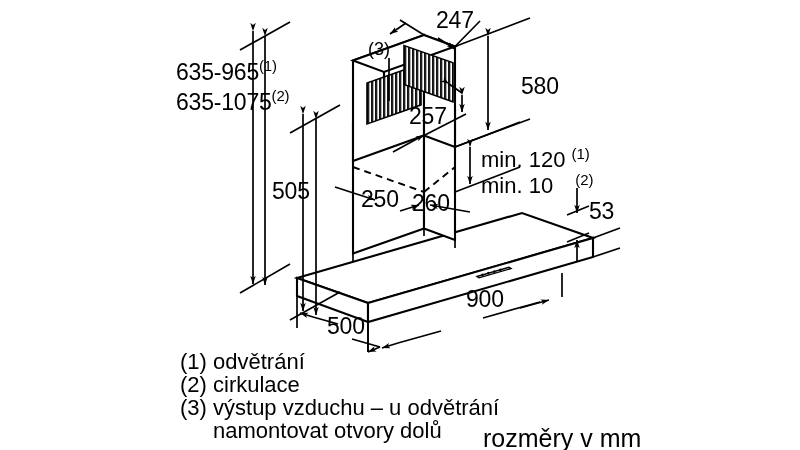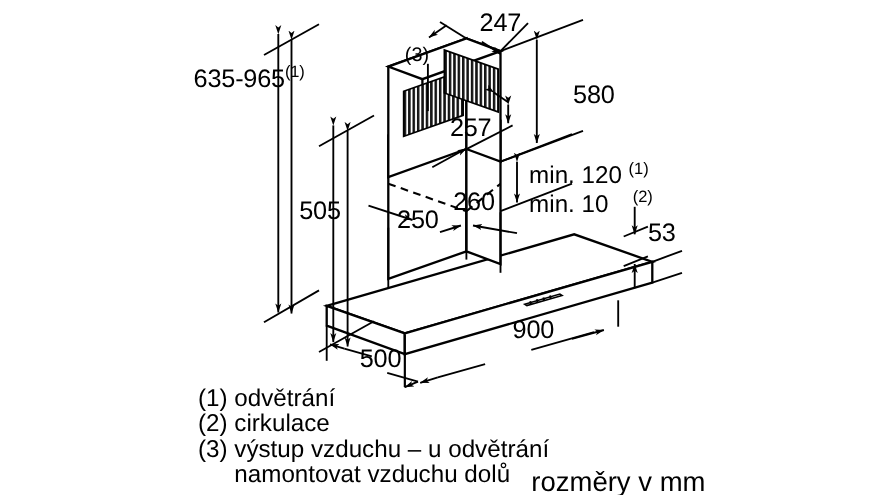--- a/index.html
+++ b/index.html
@@ -192,26 +192,27 @@
 
     <g stroke="#000" stroke-width="1.7" fill="none">
       <line x1="265" y1="36" x2="265" y2="285" marker-start="url(#arrHead)" marker-end="url(#arrHead)"></line>
       <line x1="316" y1="119" x2="316" y2="315" marker-start="url(#arrHead)" marker-end="url(#arrHead)"></line>
     </g>
 
   </svg>
 
   <div class="lbl dim" style="left:176px; top:58px;"><span>635-965</span><span class="sup">(1)</span></div>
 
+  <div class="lbl dim" style="left:176px; top:88px;"><span>635-1075</span><span class="sup">(2)</span></div>
 
   <div class="lbl dim" style="left:272px; top:180px;">505</div>
 
   <div class="lbl dim" style="left:361px; top:188px;">250</div>
 
-  <div class="lbl dim" style="left:412px; top:172px;text-align:right;">260</div>
+  <div class="lbl dim" style="left:412px; top:192px;text-align:right;">260</div>
 
   <div class="lbl dim" style="left:409px; top:105px;">257</div>
 
   <div class="lbl dim" style="left:436px; top:9px;">247</div>
 
   <div class="lbl dim" style="left:521px; top:75px;">580</div>
 
   <div class="lbl dim-small" style="left:481px; top:146px;"><span>min. 120</span><span class="sup" style="margin-left:6px;">(1)</span></div>
 
   <div class="lbl dim-small" style="left:481px; top:172px;"><span>min. 10</span><span class="sup" style="margin-left:22px;">(2)</span></div>
@@ -223,17 +224,17 @@
   <div class="lbl dim" style="left:327px; top:315px;">500</div>
 
   <div class="lbl tag" style="left:368px; top:40px;">(3)</div>
 
   <div class="legend-line" style="left:180px; top:349px;"><span>(1)</span> <span>odvětrání</span></div>
 
   <div class="legend-line" style="left:180px; top:372px;"><span>(2)</span> <span>cirkulace</span></div>
 
   <div class="legend-line" style="left:180px; top:395px;"><span>(3)</span> <span>výstup vzduchu – u odvětrání</span></div>
 
-  <div class="legend-line" style="left:213px; top:418px;">namontovat vzduchu dolů</div>
+  <div class="legend-line" style="left:213px; top:418px;">namontovat otvory dolů</div>
 
   <div class="legend-line units" style="left:483px; top:424px;">rozměry v mm</div>
 
 </div>
 
 </body></html>

